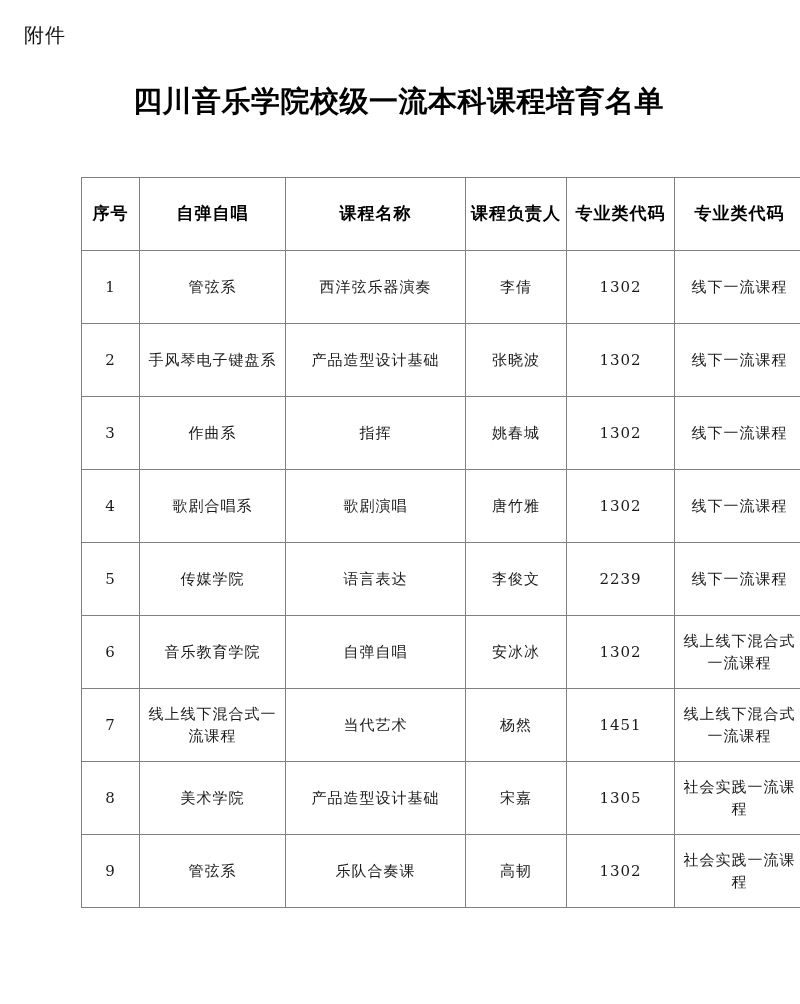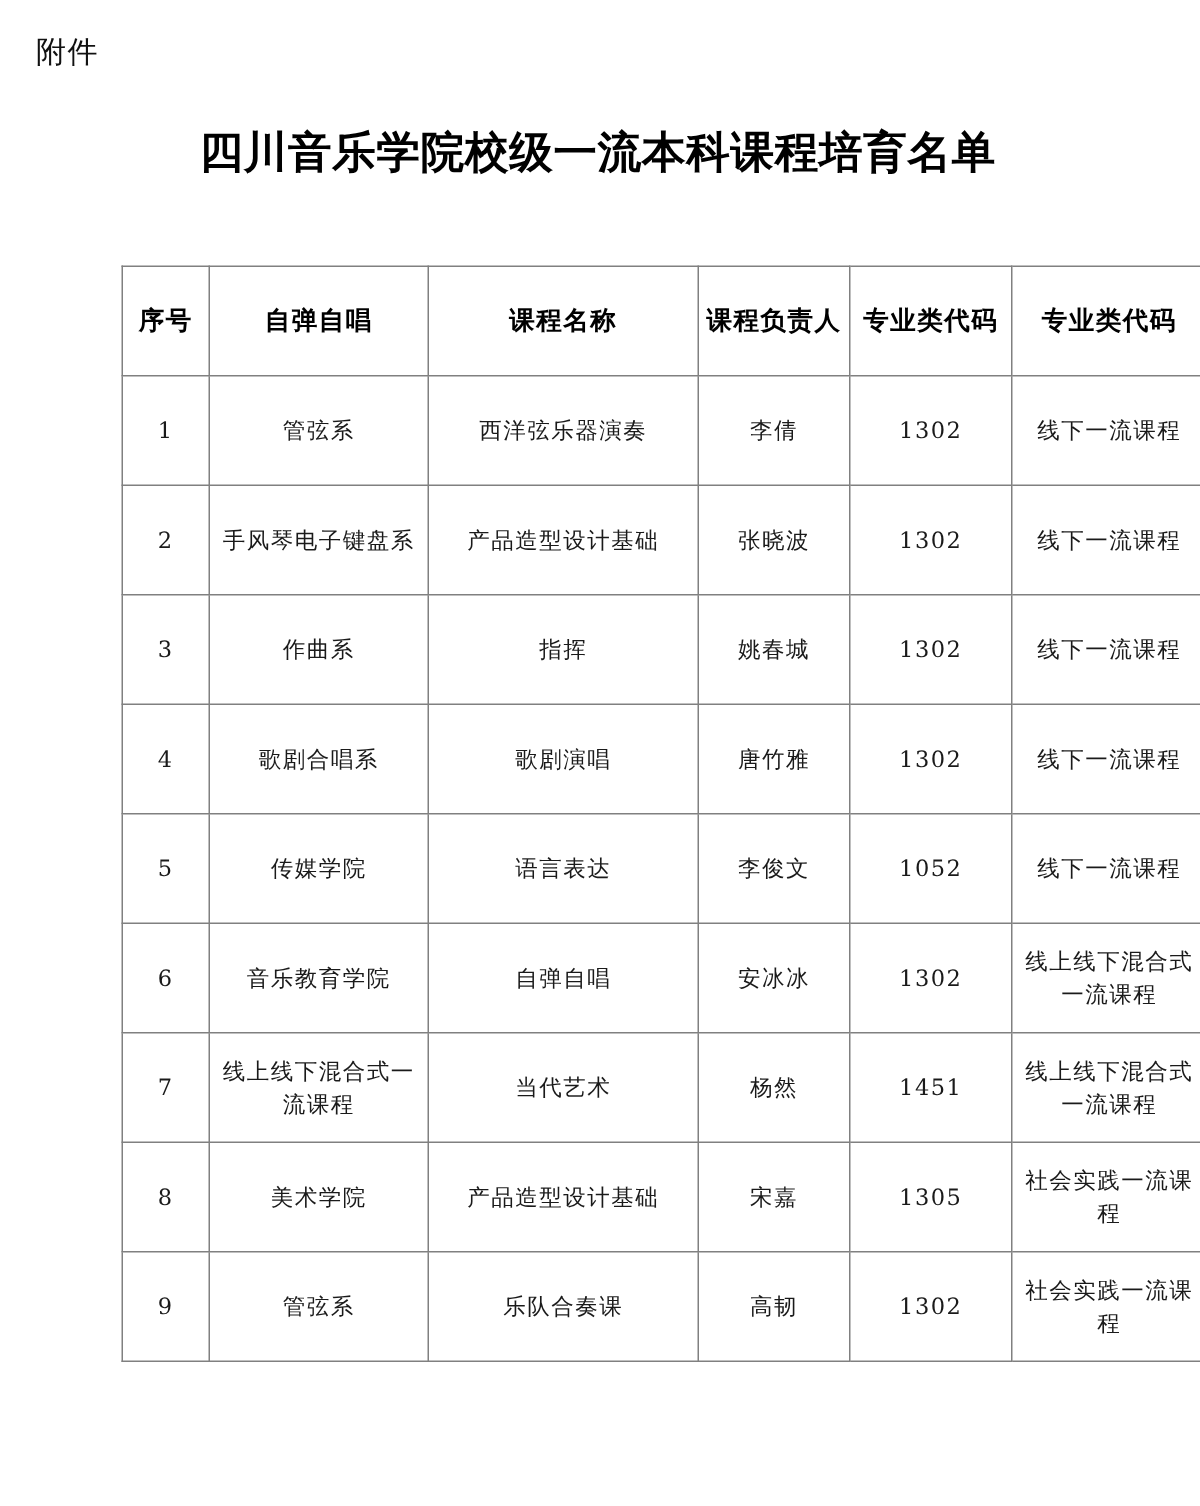--- a/index.html
+++ b/index.html
@@ -170,21 +170,21 @@
             <td>歌剧演唱</td>
             <td>唐竹雅</td>
             <td class="code">1302</td>
             <td>线下一流课程</td>
           </tr>
           <tr>
             <td class="idx">5</td>
             <td>传媒学院</td>
             <td>语言表达</td>
             <td>李俊文</td>
-            <td class="code">1052</td>
+            <td class="code">2239</td>
             <td>线下一流课程</td>
           </tr>
           <tr>
             <td class="idx">6</td>
             <td>音乐教育学院</td>
             <td>自弹自唱</td>
             <td>安冰冰</td>
             <td class="code">1302</td>
             <td>线上线下混合式一流课程</td>
           </tr>

